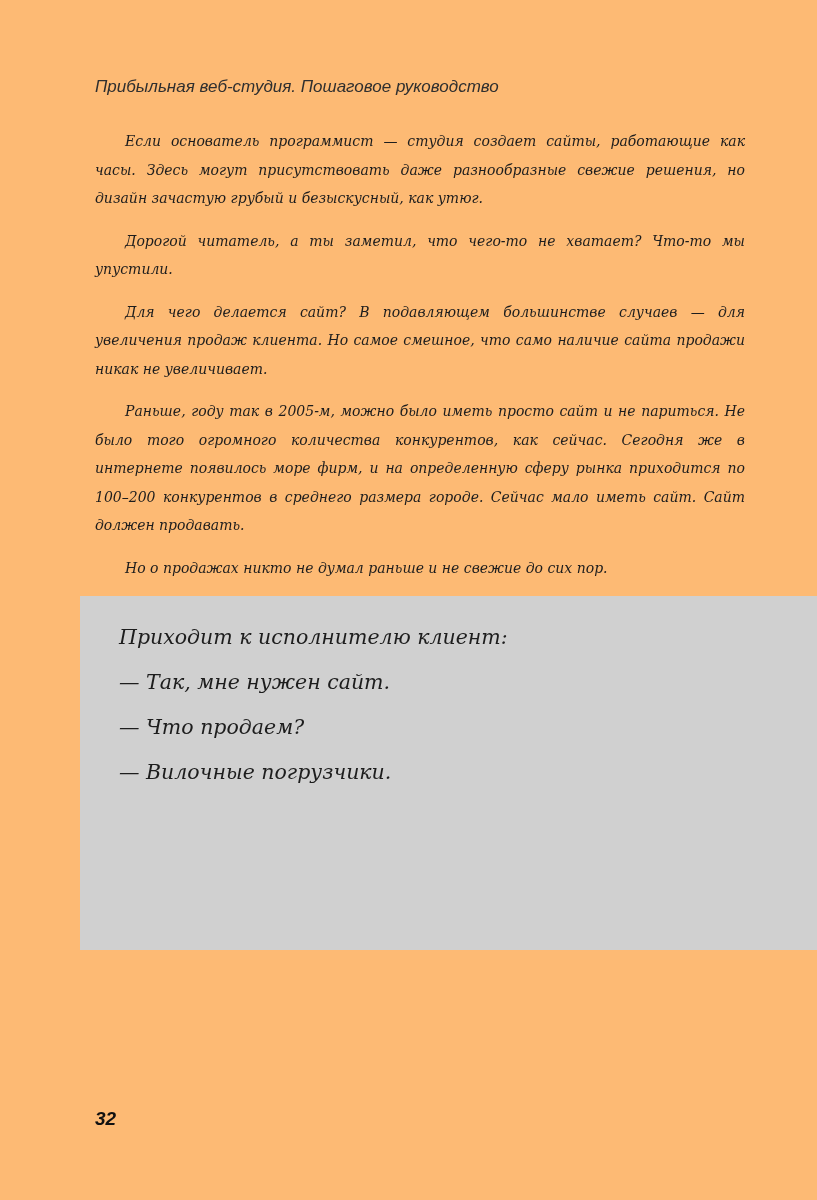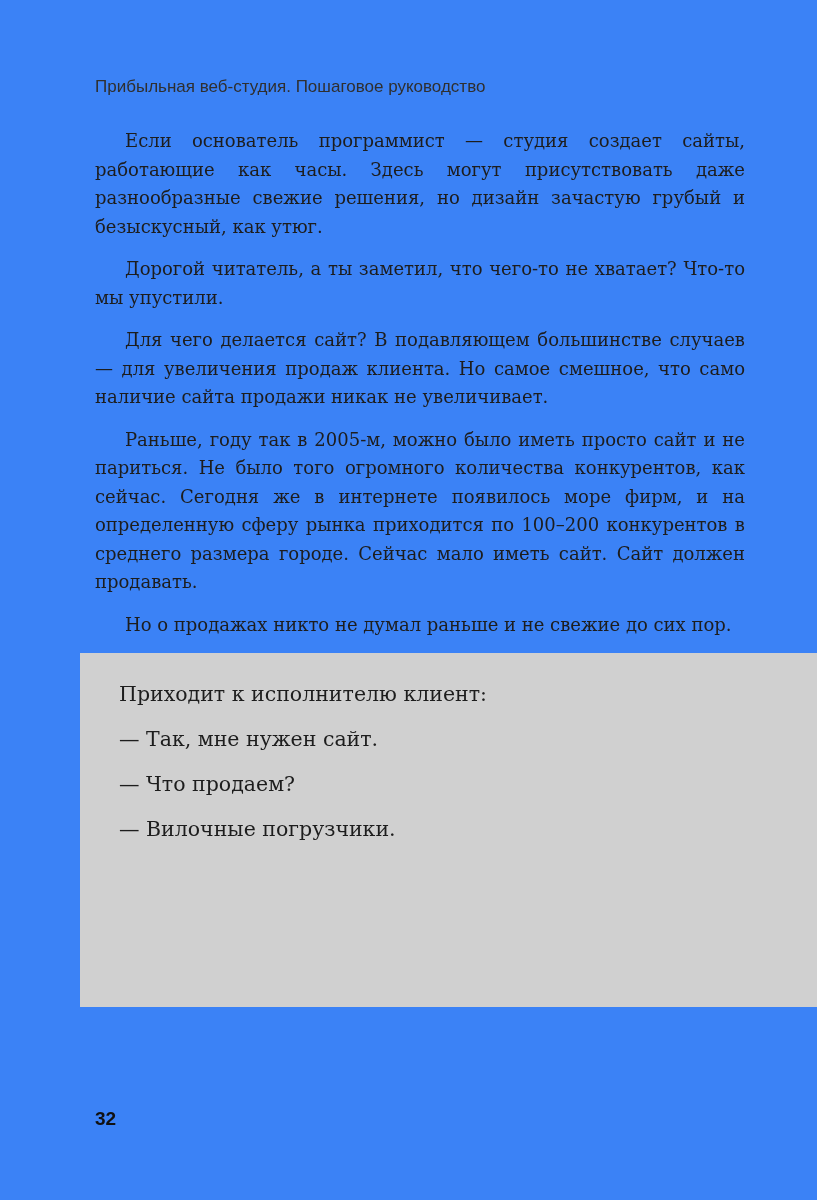--- a/index.html
+++ b/index.html
@@ -4,41 +4,42 @@
 <style>
   html, body {
     margin: 0;
     padding: 0;
     background: #ffffff;
   }
   .page {
     position: relative;
     width: 817px;
     height: 1200px;
-    background: #3b82f6;
+    background: #fdba74;
     overflow: hidden;
+    font-style: italic;
   }
   .running-header {
     position: absolute;
     left: 95px;
     top: 77px;
     font-family: "Liberation Sans", sans-serif;
     font-size: 17px;
     line-height: 20px;
     color: #2f2f2f;
   }
   .content {
     position: absolute;
     left: 95px;
     top: 127px;
     width: 650px;
   }
   .para {
     font-family: "DejaVu Serif", "Liberation Serif", serif;
-    font-size: 18px;
+    font-size: 14px;
     line-height: 28.5px;
     color: #1d1d1d;
     text-align: justify;
     text-indent: 30px;
     margin: 0 0 14px 0;
   }
   .callout {
     margin: 13px 4px 0 -15px;
     width: 762px;
     min-height: 354px;

